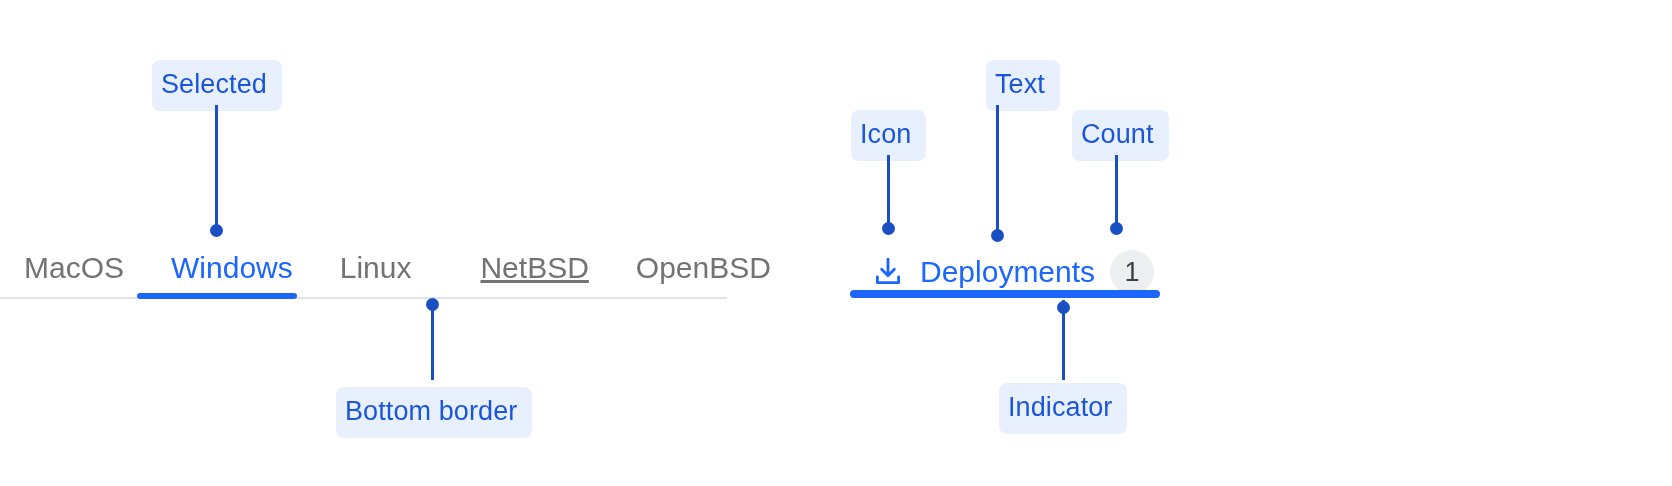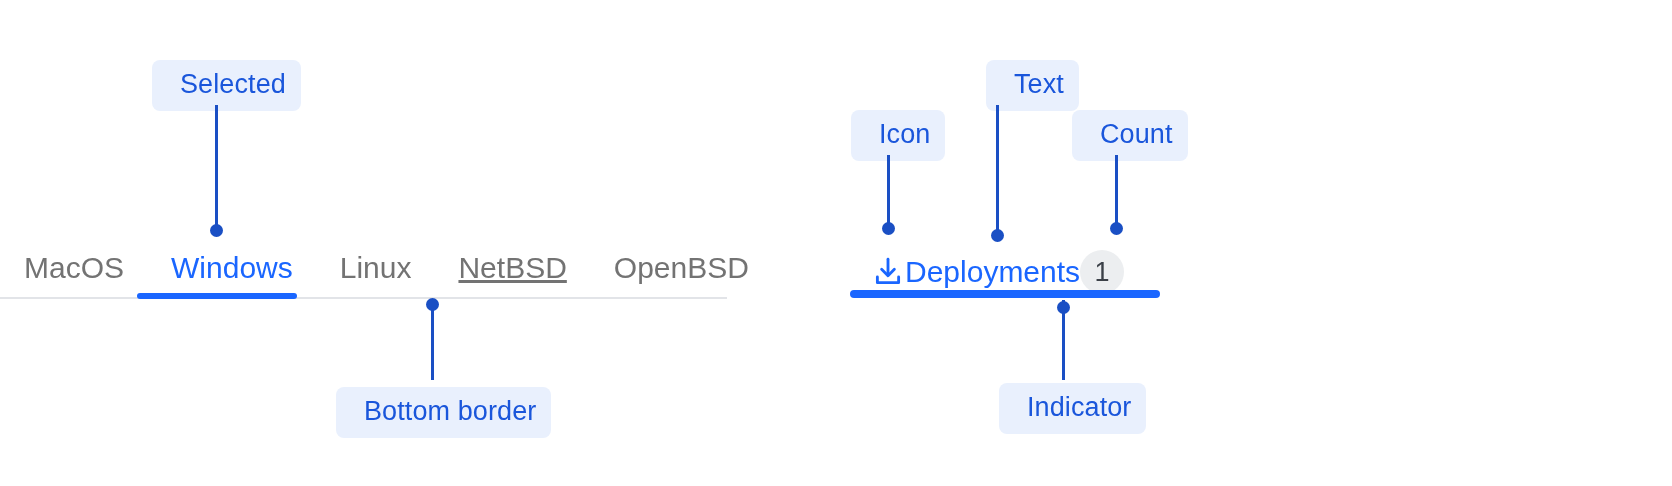--- a/index.html
+++ b/index.html
@@ -20,21 +20,21 @@
   }
 
   
   .callout {
     position: absolute;
     background: #e9f0fd;
     color: #1a56db;
     border-radius: 8px;
     font-size: 27px;
     line-height: 1;
-    padding: 11px 15px 13px 28px;
+    padding: 11px 15px 13px 9px;
     white-space: nowrap;
     letter-spacing: .1px;
   }
 
   
   .leader {
     position: absolute;
     width: 3px;
     background: #1a4fc4;
   }
@@ -75,20 +75,21 @@
     height: 6px;
     border-radius: 4px;
     background: #1a66ff;
   }
 
   
   .icontab {
     position: absolute;
     display: flex;
     align-items: center;
+    gap: 15px;
     cursor: pointer;
   }
   .icontab-icon {
     display: block;
     width: 34px;
     height: 34px;
     color: #1a66ff;
     flex: 0 0 auto;
   }
   .icontab-icon svg { display: block; width: 34px; height: 34px; }
@@ -130,21 +131,21 @@
 
   <div class="tabbar-rule" style="left:0px; top:297px; width:727px;"></div>
 
   <div class="tabbar" style="left:24px; top:253px;">
     <div class="tab" style="margin-right:47px;">
       <span>MacOS</span>
     </div>
     <div class="tab selected" style="margin-right:47px;">
       <span>Windows</span>
     </div>
-    <div class="tab" style="margin-right:47px;">
+    <div class="tab" style="margin-right:69px;">
       <span>Linux</span>
     </div>
     <div class="tab" style="margin-right:47px;text-decoration:underline;">
       <span>NetBSD</span>
     </div>
     <div class="tab">
       <span>OpenBSD</span>
     </div>
   </div>
 

